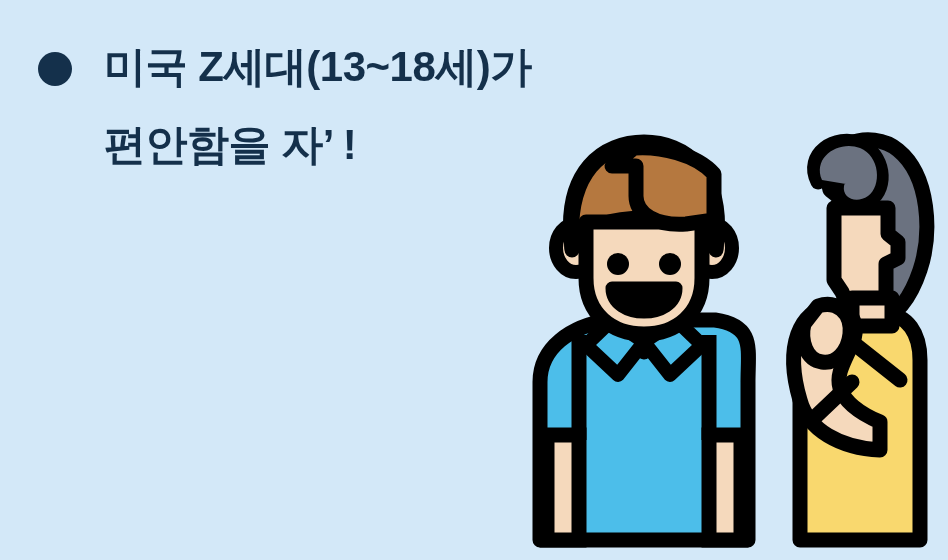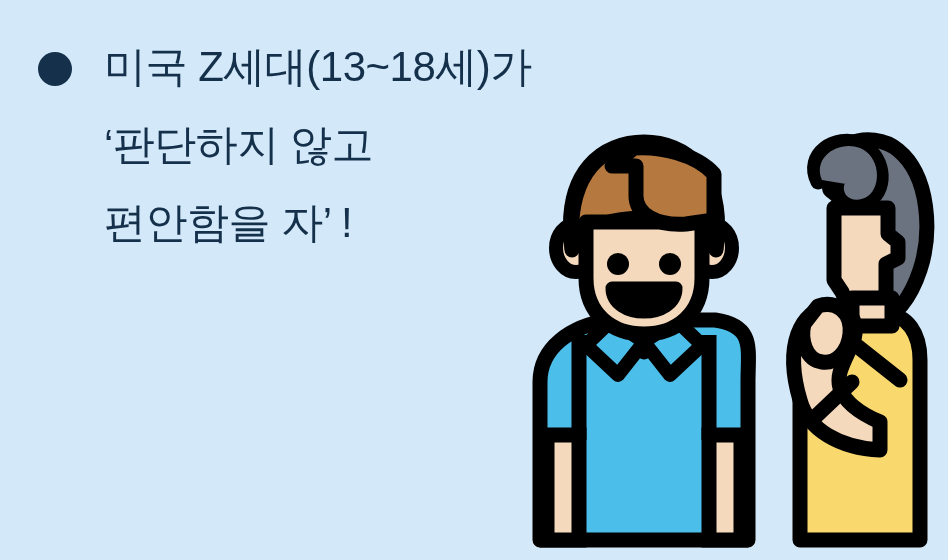--- a/index.html
+++ b/index.html
@@ -33,21 +33,21 @@
   }
   .headline-list {
     list-style: none;
     margin: 0;
     padding: 0;
   }
   .headline-line {
     position: relative;
     font-size: 42px;
     line-height: 78px;
-    font-weight: 400;
+    font-weight: 700;
     letter-spacing: -0.5px;
     color: #14304b;
     white-space: nowrap;
     padding-left: 78px;
     height: 78px;
   }
   #bullet-marker {
     position: absolute;
     left: 12px;
     top: 24px;
@@ -80,23 +80,20 @@
   <div id="text-block">
     <div class="headline-list">
 
       <div class="headline-line">
         <span id="bullet-marker"></span>
         <span>미국 Z세대(13~18세)가</span>
       </div>
 
 
 
-      <div class="headline-line">
-        <span>‘판단하지 않고</span>
-      </div>
 
       <div class="headline-line">
         <span>편안함을 자’ !</span>
       </div>
 
     </div>
   </div>
 
   <div id="illustration">
     <svg viewBox="0 0 448 430" xmlns="http://www.w3.org/2000/svg">

